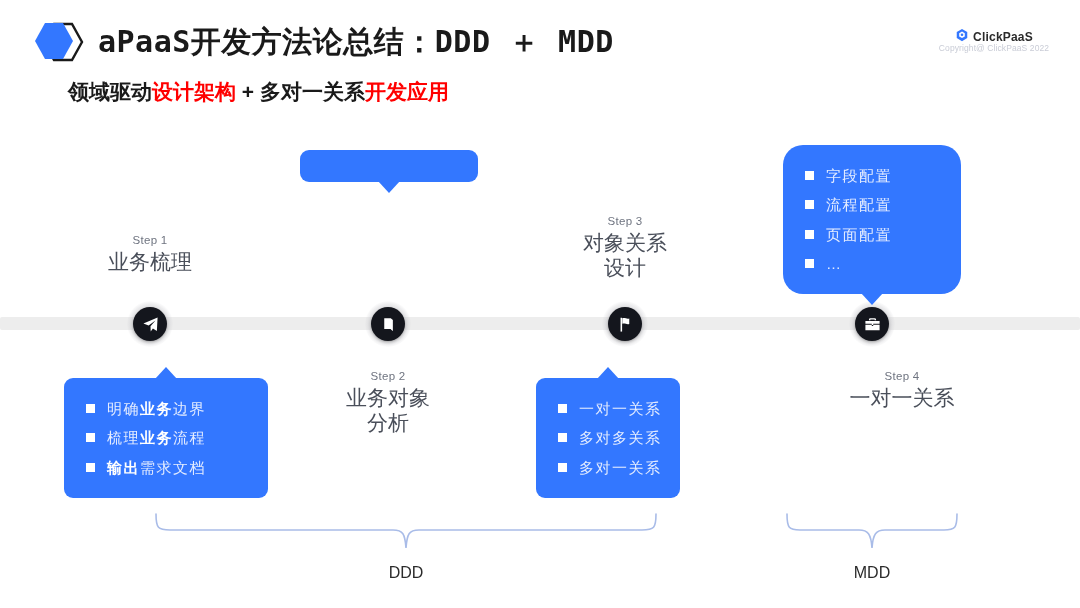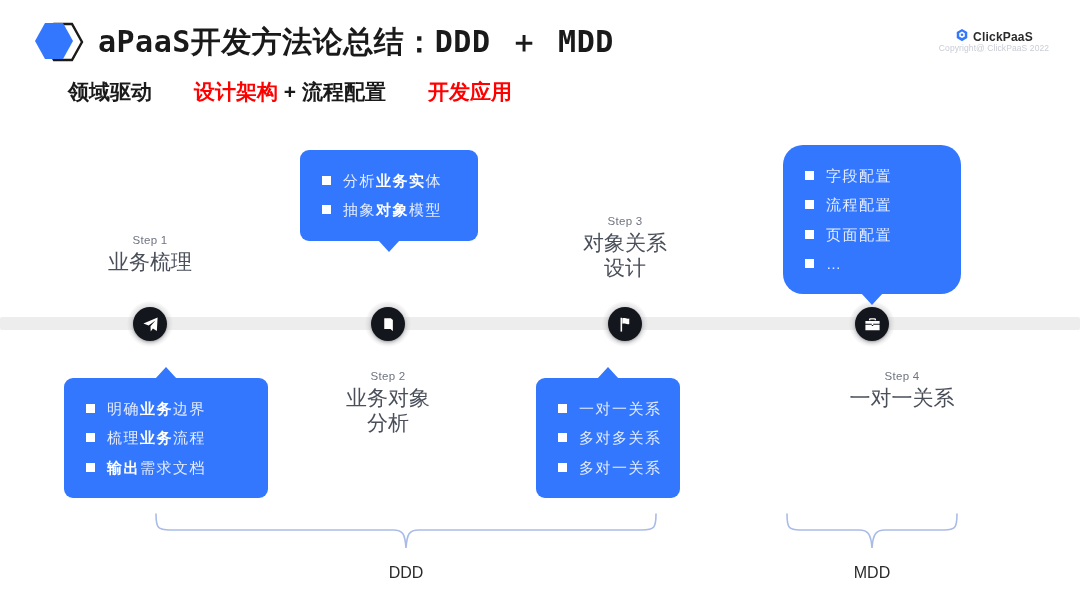--- a/index.html
+++ b/index.html
@@ -16,21 +16,21 @@
   .title-main {
     position:absolute; left:98px; top:22px;
     font-size:30px; font-weight:700; color:#1a1a1a;
     letter-spacing:.5px; white-space:nowrap;
     font-family:"DejaVu Sans Mono","Liberation Mono",monospace;
   }
   .subtitle {
     position:absolute; left:68px; top:78px;
     font-size:21px; font-weight:700; color:#1a1a1a; white-space:nowrap;
   }
-  .subtitle .hl { color:#ff0000;margin-left:42px; }
+  .subtitle .hl { color:#ff0000; }
 
   .brand { position:absolute; right:26px; top:28px; text-align:center; width:120px; }
   .brand-row { display:flex; align-items:center; justify-content:center; gap:4px; }
   .brand-name { font-size:12px; font-weight:700; color:#2b2b2b; letter-spacing:.2px; }
   .brand-copy { font-size:8.5px; color:#c9ccd6; margin-top:-3px; letter-spacing:.1px; }
 
   
   .timeline-bar {
     position:absolute; left:0; top:317px; width:1080px; height:13px;
     background:#ededed; border-radius:2px;
@@ -95,21 +95,21 @@
   <div class="hex-logo">
     <svg viewBox="0 0 56 52" width="56" height="52" aria-hidden="true">
       <polygon points="22,6 40,6 50,24 40,42 22,42 12,24" fill="none" stroke="#1a1a1a" stroke-width="2.4"></polygon>
       <polygon points="13,5 31,5 41,23 31,41 13,41 3,23" fill="#3377ff"></polygon>
     </svg>
   </div>
 
   <div class="title-main">aPaaS开发方法论总结：DDD ＋ MDD</div>
 
   <div class="subtitle">
-    <span>领域驱动</span><span class="hl">设计架构</span><span> + 流程配置</span><span class="hl">开发应用</span>
+    <span>领域驱动</span><span class="hl">设计架构</span><span> + 多对一关系</span><span class="hl">开发应用</span>
   </div>
 
   <div class="brand">
     <div class="brand-row">
       <span>
         <svg viewBox="0 0 16 16" width="14" height="14" aria-hidden="true">
           <polygon points="8,1 14,4.5 14,11.5 8,15 2,11.5 2,4.5" fill="#3377ff"></polygon>
           <polygon points="8,4 11.2,5.9 11.2,9.6 8,11.5 4.8,9.6 4.8,5.9" fill="#ffffff"></polygon>
           <circle cx="8" cy="7.7" r="1.5" fill="#3377ff"></circle>
         </svg>
@@ -191,30 +191,20 @@
         </li>
       <li>
           <span class="bullet"></span>
           <span><span></span><b>输出</b><span>需求文档</span></span>
         </li>
     </ul>
     <span class="tail-up"></span>
   </div>
 
   <div class="card" style="left:300px; top:150px; width:178px;">
-    <ul>
-      <li>
-          <span class="bullet"></span>
-          <span><span>分析</span><b>业务实</b><span>体</span></span>
-        </li>
-      <li>
-          <span class="bullet"></span>
-          <span><span>抽象</span><b>对象</b><span>模型</span></span>
-        </li>
-    </ul>
     <span class="tail-down"></span>
   </div>
 
   <div class="card" style="left:536px; top:378px; width:144px;">
     <ul>
       <li>
           <span class="bullet"></span>
           <span>一对一关系</span>
         </li>
       <li>

